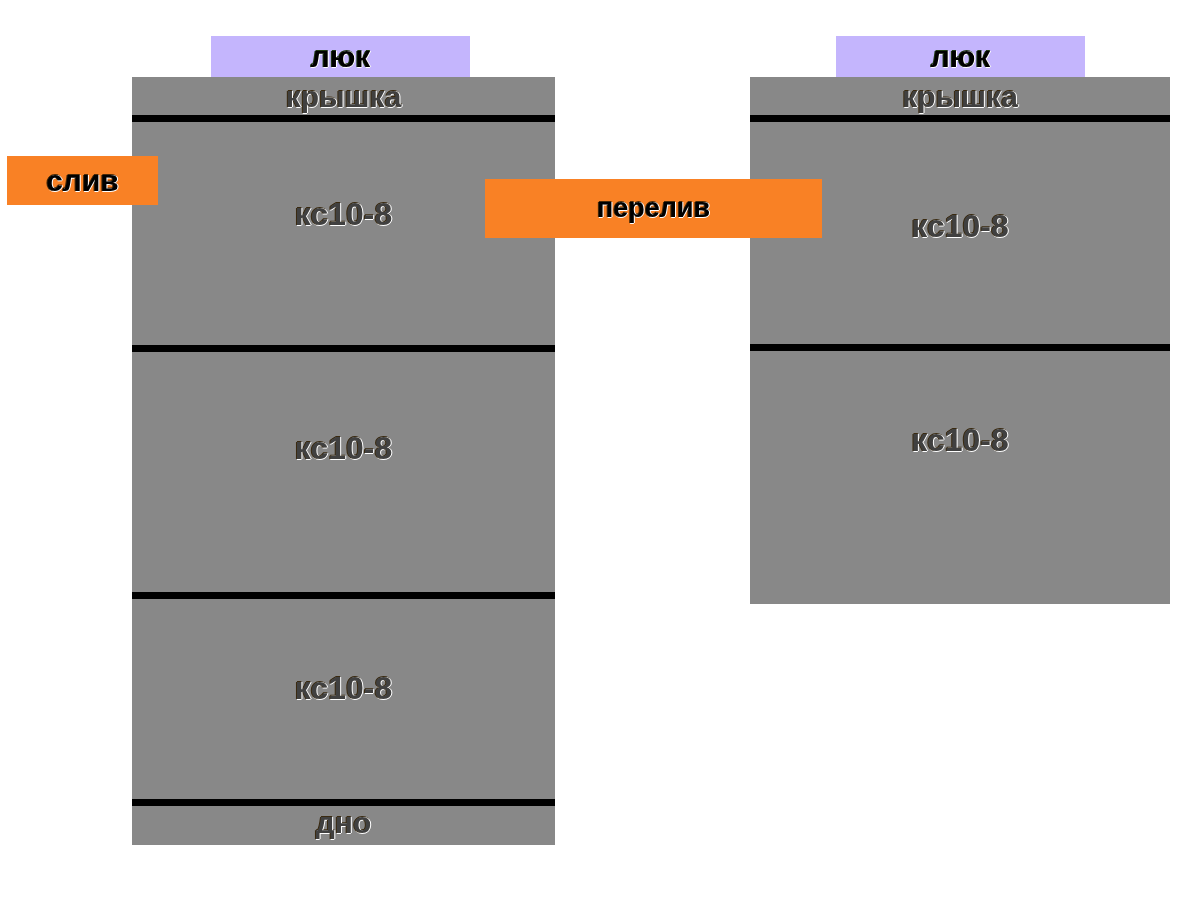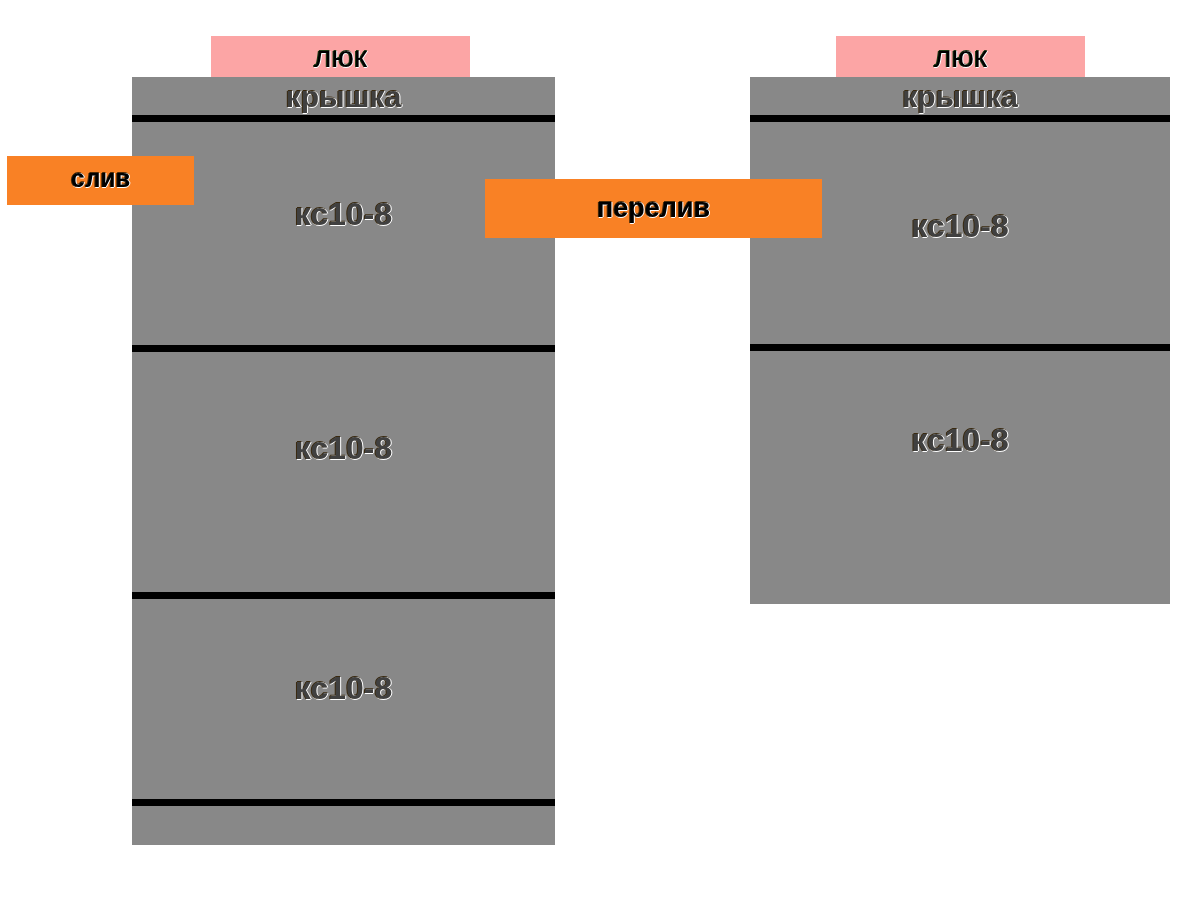--- a/index.html
+++ b/index.html
@@ -77,23 +77,23 @@
   .lbl-l-dno     { left: 132px; top: 806px; width: 423px; font-size: 30px; }
 
   
   .lbl-r-krishka { left: 750px; top: 80px;  width: 420px; font-size: 30px; }
   .lbl-r-ring1   { left: 750px; top: 208px; width: 420px; font-size: 32px; }
   .lbl-r-ring2   { left: 750px; top: 422px; width: 420px; font-size: 32px; }
 
   
   .hatch {
     position: absolute;
-    background: #fca5a5;
+    background: #c4b5fd;
     color: #000000;
-    font-weight: normal;
+    font-weight: bold;
     font-size: 30px;
     display: flex;
     align-items: center;
     justify-content: center;
     box-sizing: border-box;
     text-shadow:
        1px 0 0 #ffffff,
       -1px 0 0 #203a14,
        0 1px 0 #ffffff,
        0 -1px 0 #203a14;
@@ -110,21 +110,21 @@
     display: flex;
     align-items: center;
     justify-content: center;
     box-sizing: border-box;
     text-shadow:
        1px 0 0 #ffffff,
       -1px 0 0 #4a2a08,
        0 1px 0 #ffffff,
        0 -1px 0 #4a2a08;
   }
-  .pipe-drain    { left: 7px;   top: 156px; width: 187px; height: 49px; font-size: 25px; font-family: Liberation Mono, monospace; }
+  .pipe-drain    { left: 7px;   top: 156px; width: 151px; height: 49px; font-size: 30px; }
   .pipe-overflow { left: 485px; top: 179px; width: 337px; height: 59px; font-size: 27px; }
 </style>
 </head>
 <body>
 
 <div id="canvas">
 
   <div class="tank tank-left"></div>
 
   <div class="joint joint-l1"></div>
@@ -133,20 +133,21 @@
   <div class="joint joint-l4"></div>
 
   <div class="tank-label lbl-l-krishka">крышка</div>
 
   <div class="tank-label lbl-l-ring1">кс10-8</div>
 
   <div class="tank-label lbl-l-ring2">кс10-8</div>
 
   <div class="tank-label lbl-l-ring3">кс10-8</div>
 
+  <div class="tank-label lbl-l-dno">дно</div>
 
   <div class="tank tank-right"></div>
 
   <div class="joint joint-r1"></div>
   <div class="joint joint-r2"></div>
 
   <div class="tank-label lbl-r-krishka">крышка</div>
 
   <div class="tank-label lbl-r-ring1">кс10-8</div>
 

